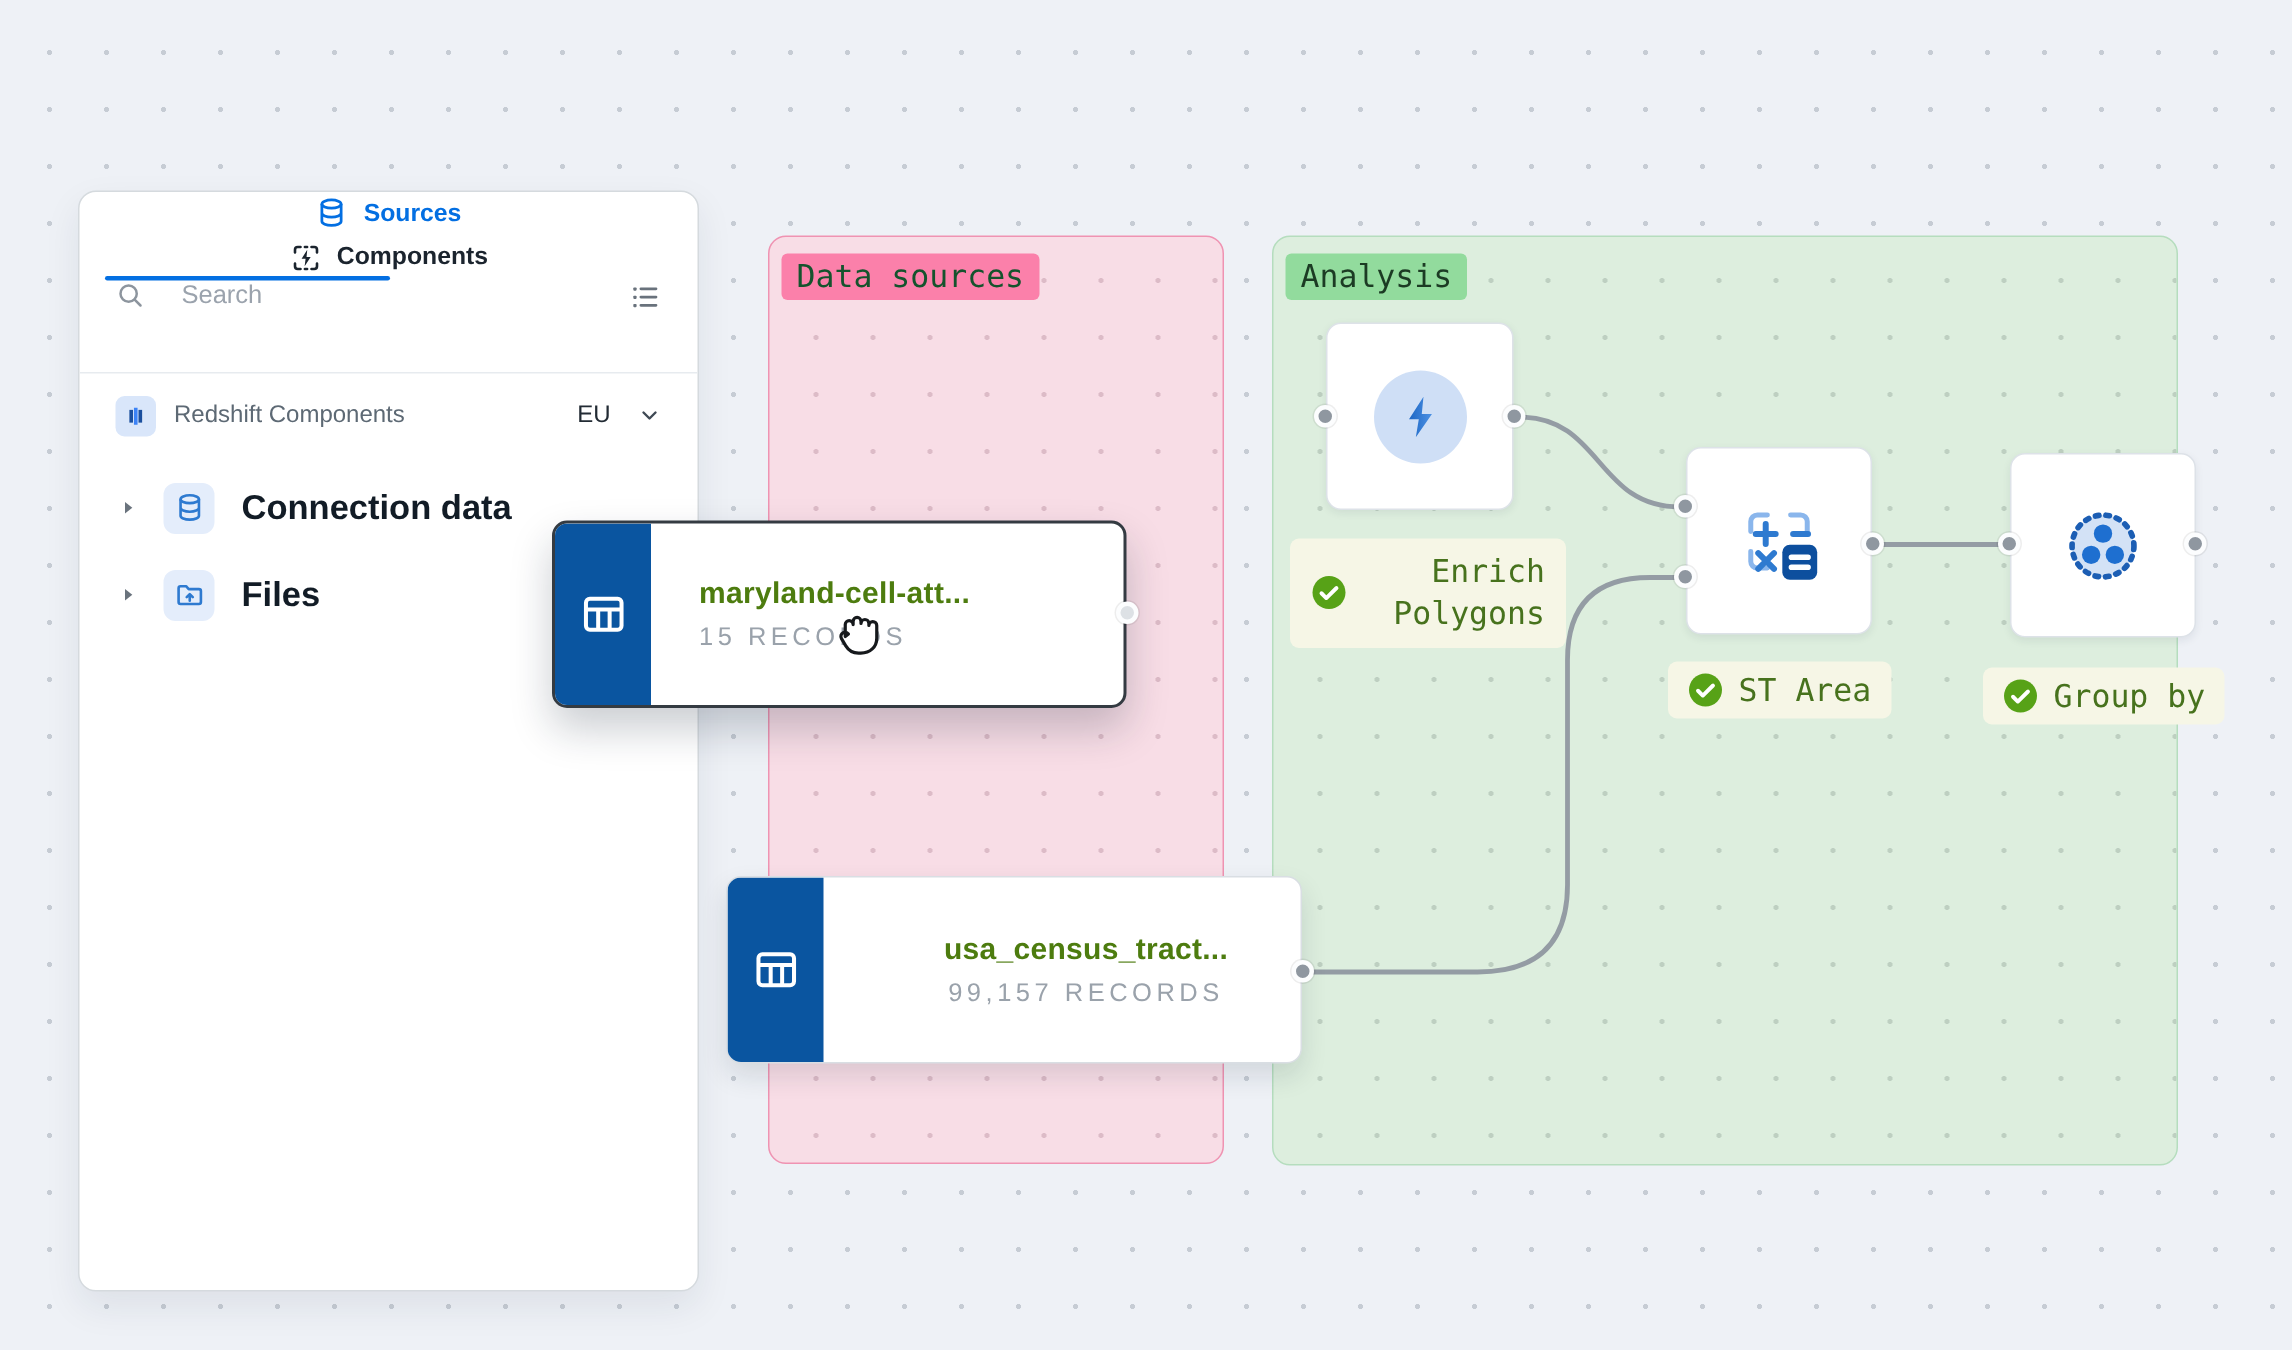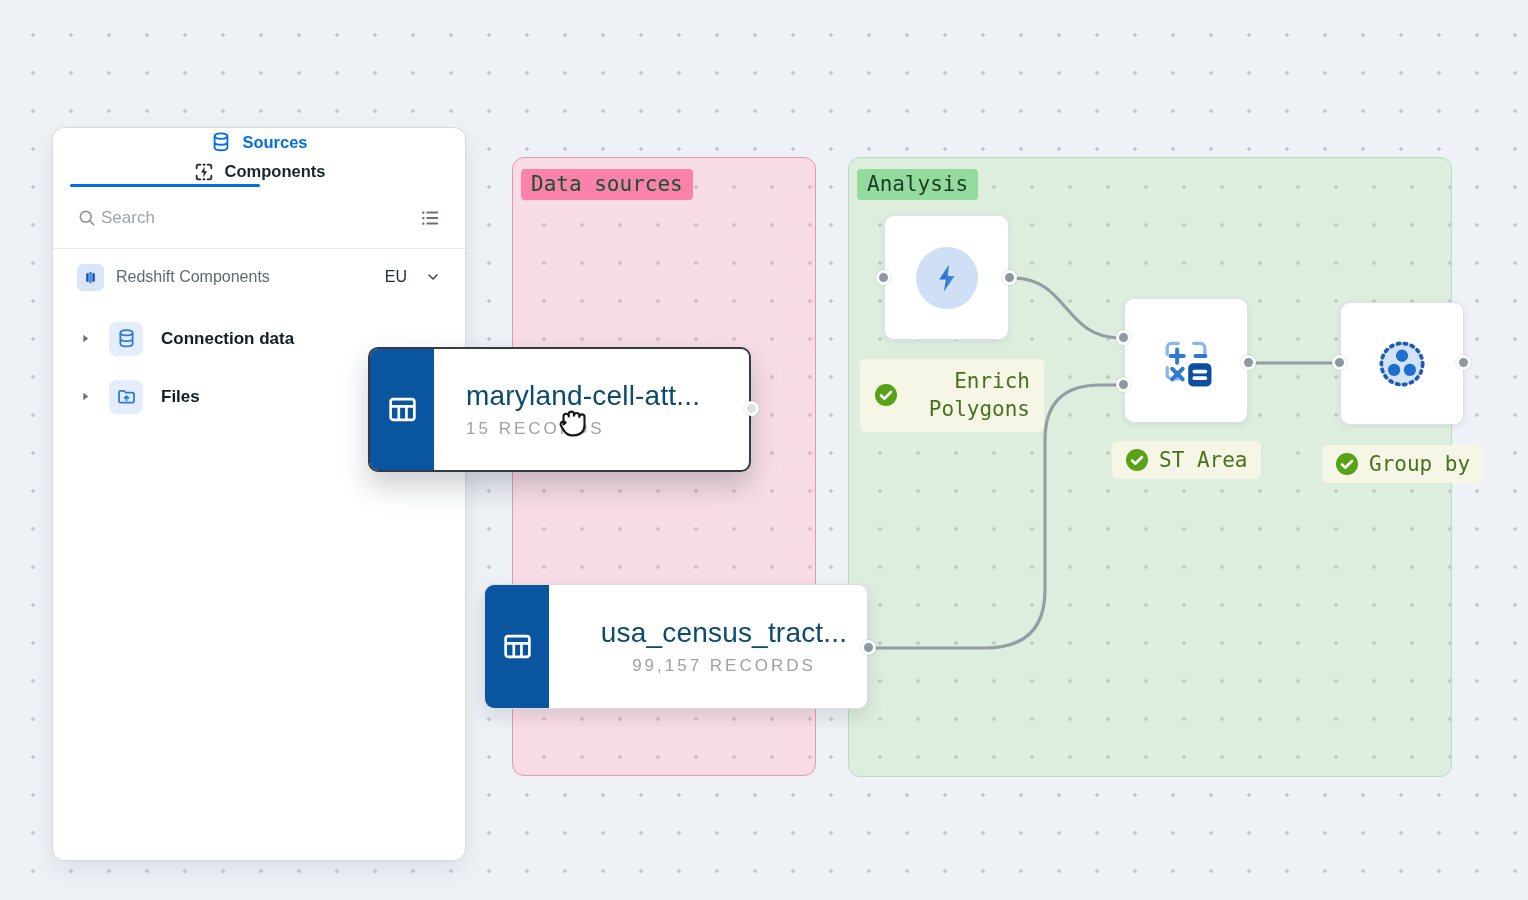--- a/index.html
+++ b/index.html
@@ -60,50 +60,50 @@
   .source-node { position:absolute; background:#fff; border-radius:10px;
     display:flex; align-items:stretch; overflow:hidden; }
   .node-maryland { left:368px; top:347px; width:383px; height:125px; z-index:8;
     border:2px solid #343b42; box-shadow:0 14px 28px rgba(20,30,50,.22); }
   .node-usa { left:484px; top:584px; width:384px; height:125px; z-index:6;
     border:1.5px solid #d9dee3; box-shadow:0 8px 18px rgba(20,30,50,.12);text-align:center; }
   .source-left { width:64px; flex:0 0 64px; background:#0a55a0;
     display:flex; align-items:center; justify-content:center; }
   .source-body { flex:1; display:flex; flex-direction:column; justify-content:center;
     padding-left:32px; gap:7px; }
-  .source-title { font-size:28px; font-weight:400; color:#0c4a6e; letter-spacing:.2px; }
+  .source-title { font-size:20px; font-weight:700; color:#4d7c0f; letter-spacing:.2px; }
   .source-records { font-size:17px; color:#9aa2ab; letter-spacing:3px; }
 
   
   .sidebar { position:absolute; left:52px; top:127px; width:414px; height:734px;
     background:#fff; border:1px solid #d5dade; border-radius:12px; z-index:5;
     box-shadow:0 10px 24px rgba(30,40,60,.08); overflow:hidden; }
   .tabs-row { position:relative; height:59px; display:flex; align-items:center;flex-direction:column; }
   .tab { display:flex; align-items:center; gap:10px; justify-content:center;
     height:100%; cursor:pointer; font-size:16.5px; font-weight:700; }
   .tab-sources { flex:0 0 48%; color:#036fe2; }
   .tab-components { flex:1; color:#1b242e; }
   .tab-underline { position:absolute; bottom:0; left:17px; width:190px; height:3px;
     background:#036fe2; border-radius:2px; }
-  .search-row { height:62px; display:flex; align-items:center; padding:0 24px;
-    gap:4px; border-bottom:1px solid #e7ebef; }
+  .search-row { height:62px; display:flex; align-items:flex-start; padding:0 24px;
+    gap:24px; border-bottom:1px solid #e7ebef; }
   .search-input { flex:1; border:none; outline:none; font-size:17px; color:#333;
     font-family:"Liberation Sans",sans-serif; background:transparent; }
   .search-input::placeholder { color:#9ba3ad; }
   .conn-row { height:56px; display:flex; align-items:center; padding:0 24px; gap:12px; }
   .conn-name { flex:1; font-size:16px; color:#5d6974; }
   .conn-region { font-size:16px; color:#222b34; margin-right:6px; }
   .conn-icon-box { width:27px; height:27px; border-radius:6px; background:#d9e6fa;
     display:flex; align-items:center; justify-content:center; }
   .tree-row { height:61px; display:flex; align-items:center; padding-left:26px;
     gap:0; cursor:pointer; }
   .tree-caret { width:16px; display:flex; align-items:center; }
   .tree-icon-box { width:34px; height:34px; border-radius:8px; background:#e4edfb;
     display:flex; align-items:center; justify-content:center; margin-left:14px; }
-  .tree-label { font-size:17px; font-weight:700; color:#121c26; margin-left:18px;text-align:right; }
+  .tree-label { font-size:23px; font-weight:700; color:#121c26; margin-left:18px;text-align:right; }
 
   .cursor-hand { position:absolute; left:552px; top:400px; z-index:9; }
 </style>
 </head>
 <body>
 
 <div class="stage">
 
   <div class="group-region region-pink">
     <span class="group-label pink mono">Data sources</span>

